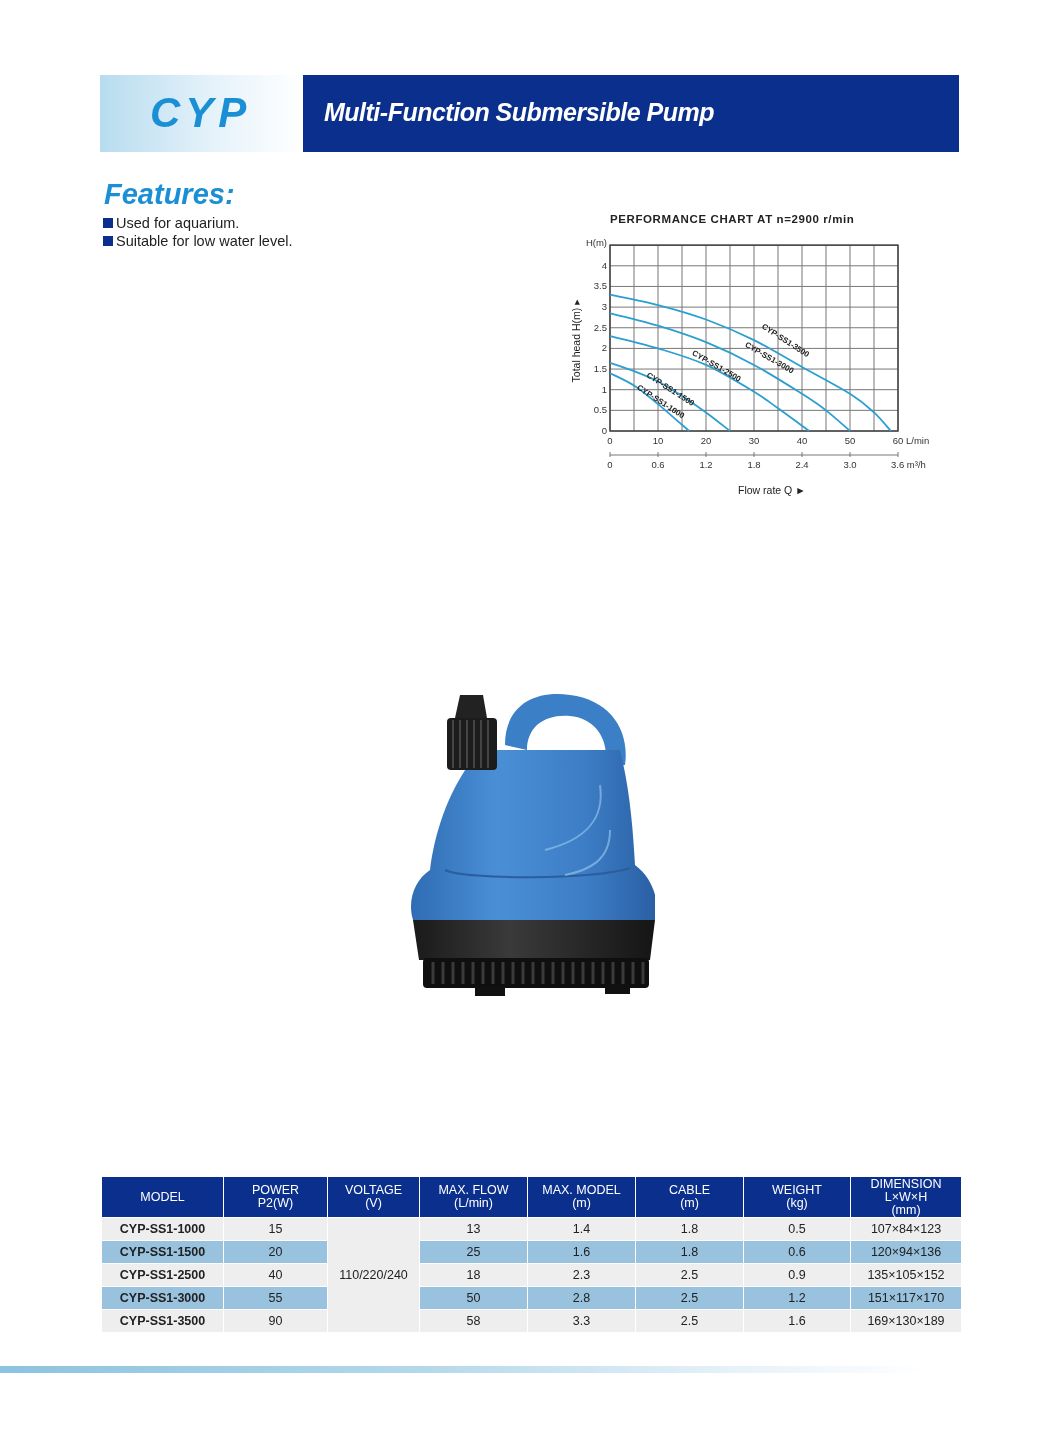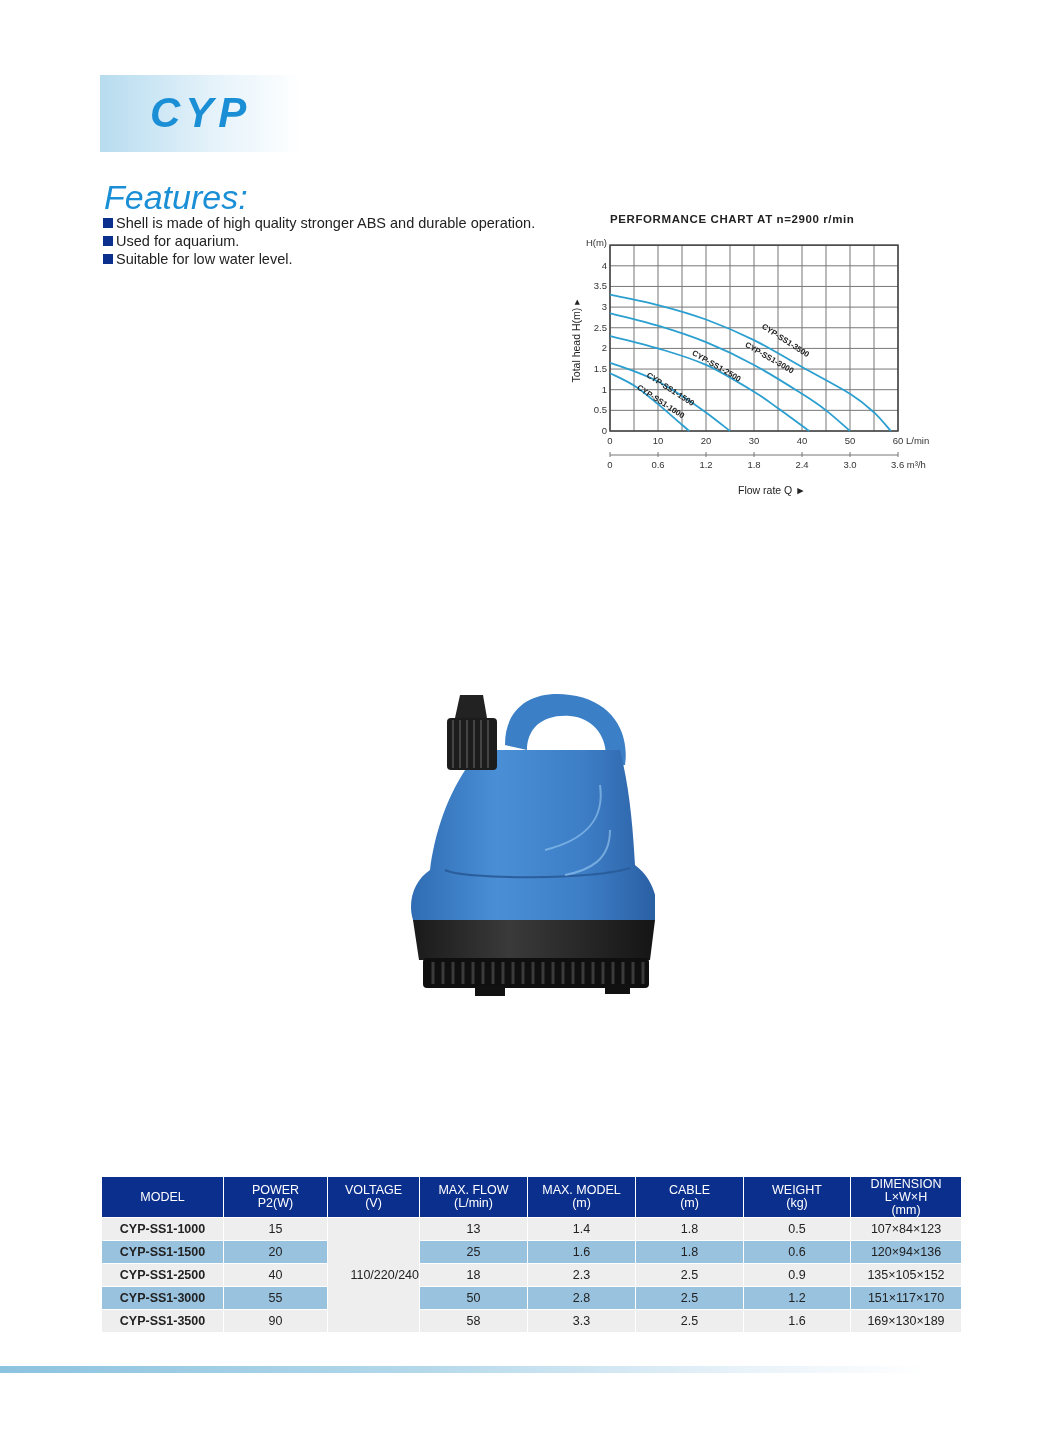--- a/index.html
+++ b/index.html
@@ -3,57 +3,56 @@
 <meta charset="utf-8">
 <style>
   html, body { margin:0; padding:0; background:#ffffff; }
   body { width:1059px; height:1438px; position:relative; overflow:hidden; font-family:"Liberation Sans", sans-serif; color:#222; }
   .banner { position:absolute; left:100px; top:75px; width:859px; height:72px; }
   .brand-box { position:absolute; left:0; top:0; width:202px; height:77px; background:linear-gradient(90deg,#b7dcef 0%,#e4f2fa 55%,#ffffff 100%); }
   .brand-text { position:absolute; left:50px; top:14px; font-size:42px; font-weight:bold; font-style:italic; color:#1b8fd6; letter-spacing:5px; }
   .title-box { position:absolute; left:203px; top:0; width:656px; height:77px; background:#0b2f8c; }
   .title-text { position:absolute; left:21px; top:23px; font-size:25px; font-weight:bold; font-style:italic; color:#ffffff; letter-spacing:-0.5px; }
 
-  .features-h { position:absolute; left:104px; top:178px; font-size:34px; font-weight:normal; font-style:italic; color:#1b8fd6; }
+  .features-h { position:absolute; left:104px; top:178px; font-size:29px; font-weight:bold; font-style:italic; color:#1b8fd6; }
   .features-list { position:absolute; left:103px; top:214px; list-style:none; margin:0; padding:0; }
   .features-list li { font-size:14.5px; line-height:18px; color:#222; display:flex; align-items:center; }
   .bullet { display:inline-block; width:10px; height:10px; background:#0b2f8c; margin-right:3px; }
 
   .chart { position:absolute; left:560px; top:205px; width:380px; height:300px; }
   .chart-title { position:absolute; left:50px; top:8px; font-size:11.5px; font-weight:bold; letter-spacing:0.6px; color:#222; white-space:nowrap; }
   .chart svg { position:absolute; left:0; top:0; }
   .ylab { position:absolute; left:-44px; top:130px; transform:rotate(-90deg); font-size:10.5px; white-space:nowrap; width:120px; text-align:center; }
 
   .pump { position:absolute; left:405px; top:690px; width:250px; height:315px; }
 
   .spec-table { position:absolute; left:101px; top:1176px; border-collapse:collapse; font-size:12.5px; }
   .spec-table th { background:#0b2f8c; color:#fff; font-weight:normal; font-size:12.5px; line-height:13px; border:1px solid #fff; padding:0; height:40px; }
   .spec-table td { border:1px solid #fff; text-align:center; height:22px; padding:0; color:#222; }
   .spec-table td.model { font-weight:bold; }
   .spec-table tr.odd td { background:#eeeeee; }
   .spec-table tr.even td { background:#99c2df; }
-  .spec-table td.volt { background:#eeeeee !important;text-align:right; }
+  .spec-table td.volt { background:#eeeeee !important; }
 
   .footer-bar { position:absolute; left:0; top:1366px; width:930px; height:7px; background:linear-gradient(90deg,#8cc3df 0%,#b3d8ea 45%,#e8f2f9 80%,#ffffff 100%); }
 </style>
 </head>
 <body>
 
 <div class="banner">
   <div class="brand-box">
     <span class="brand-text">CYP</span>
   </div>
+  <div class="title-box">
+    <span class="title-text">Multi-Function Submersible Pump</span>
+  </div>
 </div>
 
 <div class="features-h">Features:</div>
 <ul class="features-list">
-  <li>
-      <span class="bullet"></span>
-      <span>Shell is made of high quality stronger ABS and durable operation.</span>
-    </li>
   <li>
       <span class="bullet"></span>
       <span>Used for aquarium.</span>
     </li>
   <li>
       <span class="bullet"></span>
       <span>Suitable for low water level.</span>
     </li>
 </ul>
 

